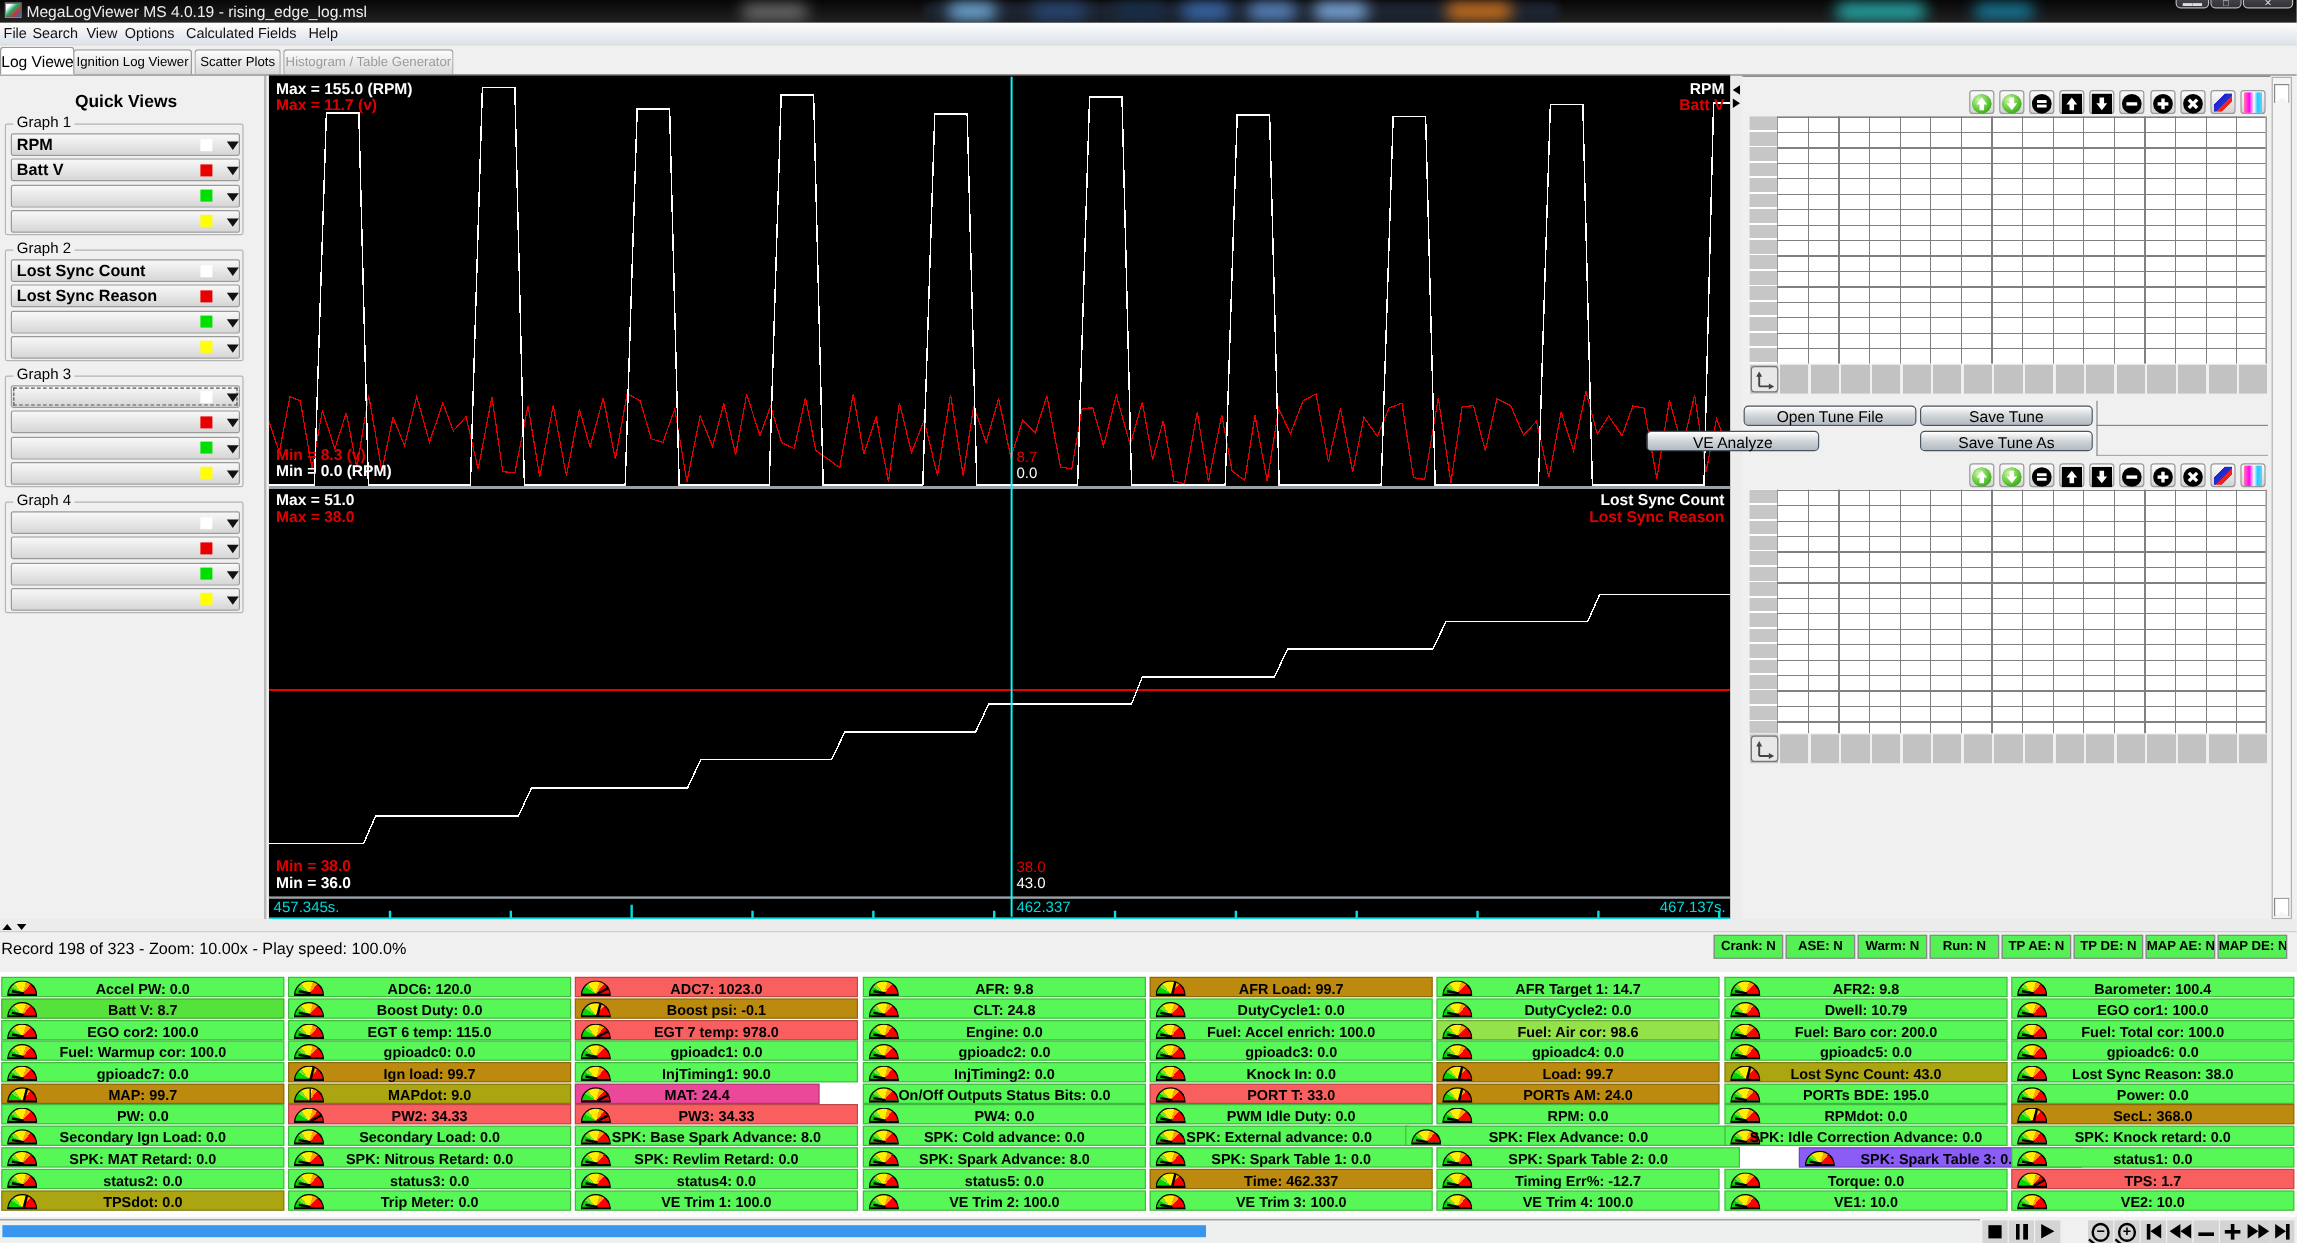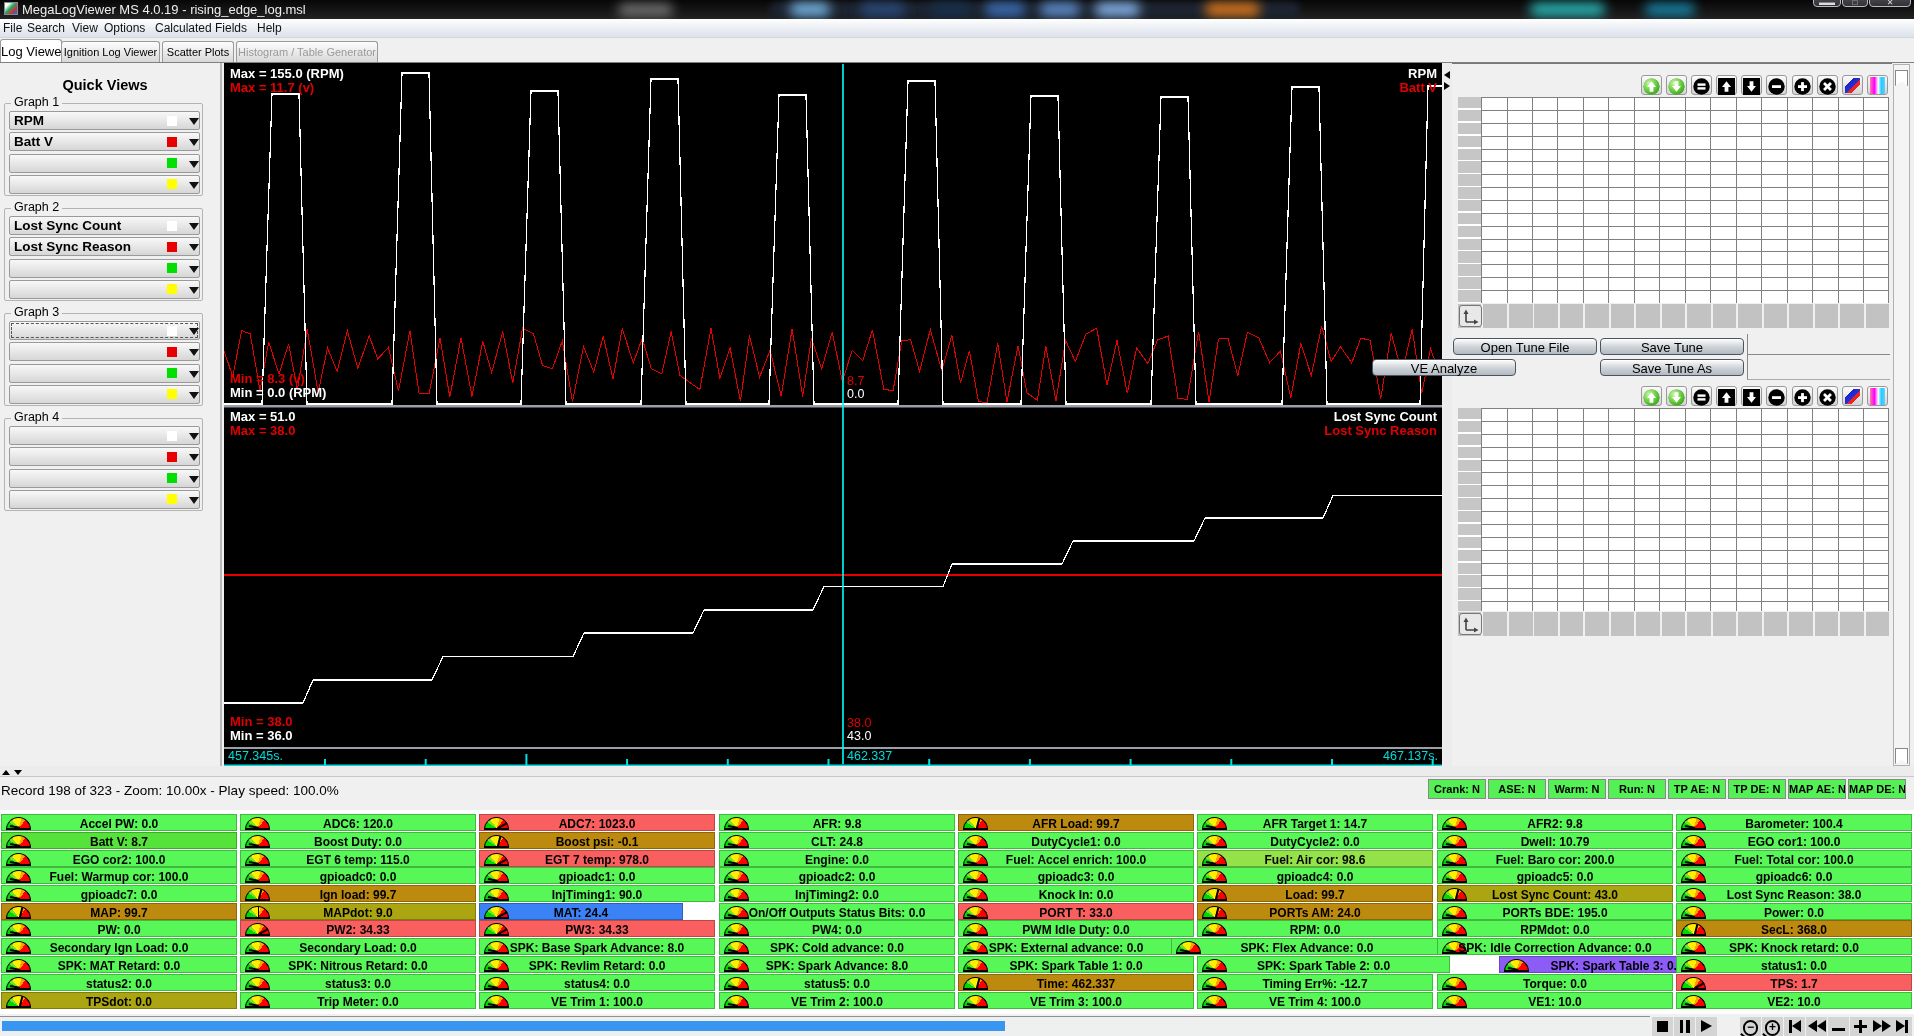--- a/index.html
+++ b/index.html
@@ -474,21 +474,21 @@
     </b><span>Lost Sync Count: 43.0</span></div>
 <div class="cell" style="left:1676px;top:885px;width:236px;background:#57f757"><b class="ga">
       <i style="transform:rotate(-80deg)"></i>
     </b><span>Lost Sync Reason: 38.0</span></div>
 <div class="cell" style="left:1px;top:903px;width:236px;background:#bd8a10"><b class="ga">
       <i style="transform:rotate(14deg)"></i>
     </b><span>MAP: 99.7</span></div>
 <div class="cell" style="left:240px;top:903px;width:236px;background:#aaa511"><b class="ga">
       <i style="transform:rotate(0deg)"></i>
     </b><span>MAPdot: 9.0</span></div>
-<div class="cell" style="left:479px;top:903px;width:204px;background:#3b82f6"><b class="ga">
+<div class="cell" style="left:479px;top:903px;width:204px;background:#ec4899"><b class="ga">
       <i style="transform:rotate(62deg)"></i>
     </b><span>MAT: 24.4</span></div>
 <div class="cell" style="left:719px;top:903px;width:236px;background:#57f757"><b class="ga">
       <i style="transform:rotate(-80deg)"></i>
     </b><span style="font-size:12px">On/Off Outputs Status Bits: 0.0</span></div>
 <div class="cell" style="left:958px;top:903px;width:236px;background:#fa5f5f"><b class="ga">
       <i style="transform:rotate(-80deg)"></i>
     </b><span>PORT T: 33.0</span></div>
 <div class="cell" style="left:1197px;top:903px;width:236px;background:#bd8a10"><b class="ga">
       <i style="transform:rotate(14deg)"></i>

